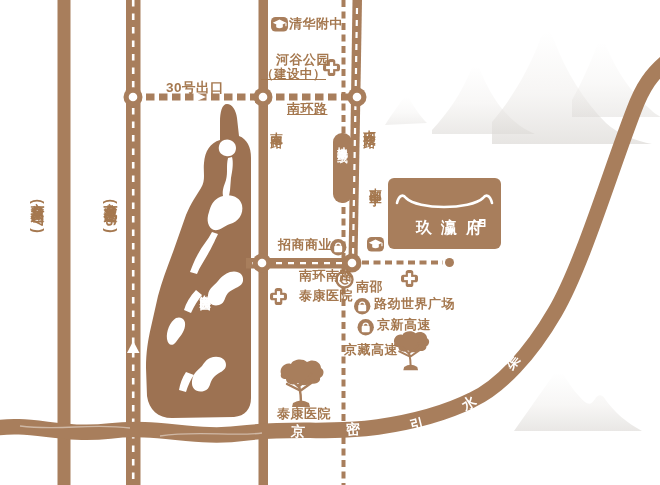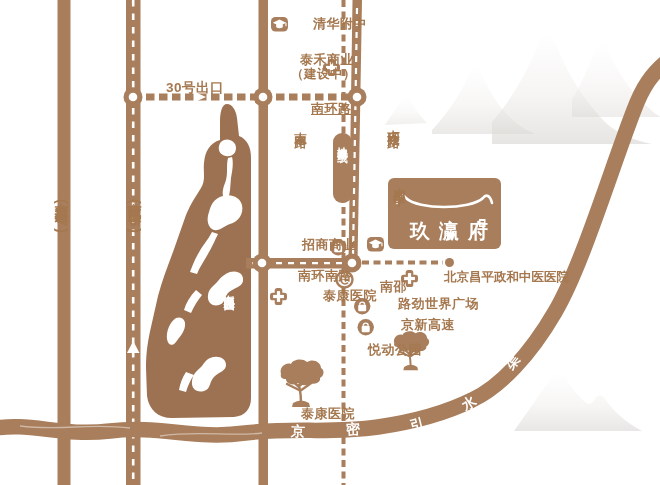--- a/index.html
+++ b/index.html
@@ -1,28 +1,28 @@
 <!DOCTYPE html>
 <html><head>
 <meta charset="utf-8">
 <style>
   html,body{margin:0;padding:0;background:#ffffff;}
   #map{position:relative;width:660px;height:485px;background:#ffffff;overflow:hidden;
        font-family:"Liberation Sans","DejaVu Sans",sans-serif;}
   #map svg{position:absolute;left:0;top:0;}
   .label{position:absolute;color:#a5784f;font-weight:bold;font-size:13px;line-height:1.15;
-         white-space:nowrap;letter-spacing:0.5px;margin-left:24px;}
+         white-space:nowrap;letter-spacing:0.5px;}
   .v{writing-mode:vertical-rl;letter-spacing:2px;}
   .white{color:#ffffff;}
   .small{font-size:12.5px;}
   .canal-char{position:absolute;color:#ffffff;font-weight:bold;font-size:14px;width:16px;height:16px;
               text-align:center;line-height:16px;letter-spacing:0;}
   .plaque-label{position:absolute;writing-mode:vertical-rl;color:#fff;font-weight:bold;
                 font-size:10.5px;letter-spacing:1.5px;}
-  .project-label{position:absolute;color:#fff;font-weight:bold;font-size:20px;
+  .project-label{position:absolute;color:#fff;font-weight:bold;font-size:16px;
                  letter-spacing:9px;text-align:center;}
 </style>
 </head>
 <body>
 
 <div id="map">
 
   <svg width="660" height="485" viewBox="0 0 660 485">
     <defs>
       <linearGradient id="mg" x1="0" y1="0" x2="0" y2="1">
@@ -147,42 +147,41 @@
     <use href="#bagicon" x="357.5" y="319"></use>
 
     <use href="#tree" x="277" y="358"></use>
     <g transform="translate(391,330) scale(0.82)">
         <use href="#tree"></use>
       </g>
   </svg>
 
   <div class="label v" style="left:30px;top:191px;font-size:14px;">京新高速(G7)</div>
   <div class="label v" style="left:103px;top:191px;font-size:14px;">京藏高速(G6)</div>
-  <div class="label" style="left:142px;top:80px;font-size:13.5px;">30号出口</div>
+  <div class="label" style="left:142px;top:80px;font-size:13.5px;padding-left:24px;">30号出口</div>
 
   <div class="label" style="left:289px;top:17px;">清华附中</div>
-  <div class="label" style="left:276px;top:53px;">泰禾商业</div>
-  <div class="label small" style="left:267px;top:67px;">（建设中）</div>
+  <div class="label" style="left:276px;top:53px;">河谷公园</div>
+  <div class="label small" style="left:261px;top:67px;text-decoration:underline;">（建设中）</div>
 
   <div class="label" style="left:287px;top:102px;text-decoration:underline;">南环路</div>
   <div class="label v small" style="left:269px;top:122px;">南丰路</div>
   <div class="plaque-label" style="left:336px;top:138px;">地铁昌平线</div>
   <div class="label v small" style="left:362px;top:120px;">内环东路</div>
   <div class="label v small" style="left:368px;top:178px;">南邵中学</div>
 
   <div class="project-label" style="left:392px;top:218px;width:105px;padding-left:9px;">玖瀛府</div>
 
   <div class="label" style="left:278px;top:238px;">招商商业</div>
-  <div class="label" style="left:274px;top:269px;">南环南路</div>
+  <div class="label" style="left:299px;top:269px;">南环南路</div>
   <div class="label" style="left:356px;top:280px;">南邵</div>
   <div class="label" style="left:299px;top:289px;">泰康医院</div>
-  <div class="label small" style="left:420px;top:270px;letter-spacing:0;">北京昌平政和中医医院</div>
   <div class="label" style="left:374px;top:297px;text-align:right;">路劲世界广场</div>
   <div class="label" style="left:377px;top:318px;">京新高速</div>
-  <div class="label" style="left:344px;top:343px;">悦动公园</div>
+  <div class="label" style="left:344px;top:343px;">京藏高速</div>
   <div class="label" style="left:277px;top:407px;">泰康医院</div>
   <div class="label v white" style="left:198px;top:286px;font-size:11.5px;letter-spacing:1px;">白浮泉公园</div>
 
   <div class="canal-char" style="left:290px;top:423px;transform:rotate(3deg);">京</div>
   <div class="canal-char" style="left:345px;top:421px;transform:rotate(-3deg);">密</div>
   <div class="canal-char" style="left:409px;top:416px;transform:rotate(-14deg);">引</div>
   <div class="canal-char" style="left:461px;top:395px;transform:rotate(-33deg);">水</div>
   <div class="canal-char" style="left:504px;top:354px;transform:rotate(-52deg);">渠</div>
 
 </div>

